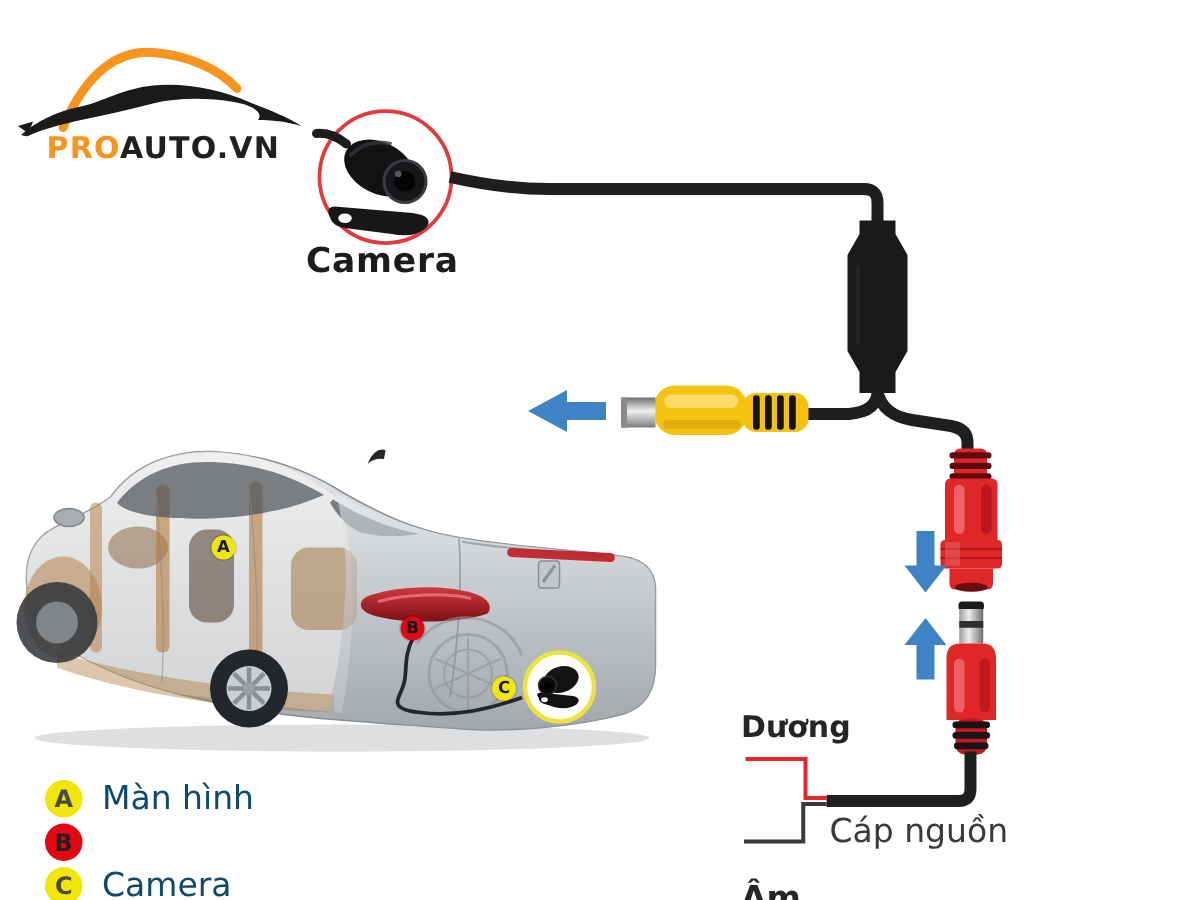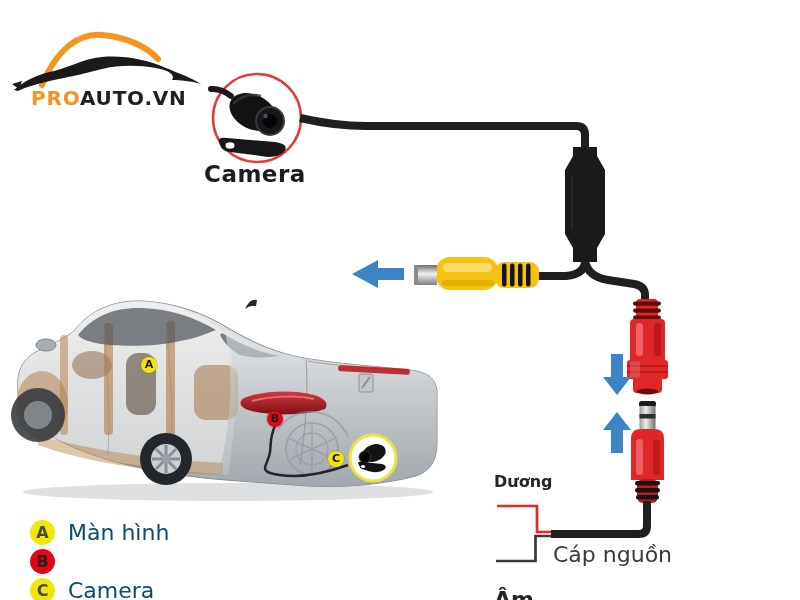--- a/index.html
+++ b/index.html
@@ -14,21 +14,21 @@
   svg{display:block;}
   .c-arrow{fill:var(--arrow-blue);}
   .c-red{fill:var(--connector-red);}
   .c-yellow{fill:var(--rca-yellow);}
   .c-cable{stroke:var(--cable-black);}
   .ring-red{fill:#ffffff;stroke:var(--camera-ring-red);stroke-width:2.5px;}
   .ring-yellow{fill:#ffffff;stroke:var(--car-ring-yellow);stroke-width:3px;}
   .lbl{position:absolute;color:#3A3A3A;white-space:nowrap;}
   #lbl-camera{left:204px;top:146px;font-size:23px;font-weight:bold;color:#1C1C1C;letter-spacing:.5px;}
   #lbl-video{left:269px;top:214px;font-size:22px;font-weight:bold;color:#3A3A3A;letter-spacing:-.3px;}
-  #lbl-duong{left:494px;top:457px;font-size:16px;font-weight:bold;color:#252525;}
+  #lbl-duong{left:494px;top:457px;font-size:20px;font-weight:bold;color:#252525;}
   #lbl-am{left:494px;top:572px;font-size:22px;font-weight:bold;color:#252525;}
   #lbl-capnguon{left:553px;top:527px;font-size:22px;font-weight:normal;color:#3A3A3A;}
   .logo-text{position:absolute;left:31px;top:71px;font-size:20px;font-weight:bold;
              letter-spacing:.8px;color:#231F20;}
   .logo-text .pro{color:var(--accent-orange);}
   .marker{position:absolute;width:16px;height:16px;border-radius:50%;
           font-size:11px;font-weight:bold;color:#181818;text-align:center;line-height:16px;
           box-shadow:0 0 0 1px rgba(0,0,0,.12);}
   .legend{position:absolute;left:30px;top:503px;}
   .legend-row{display:flex;align-items:center;gap:13px;height:29px;}

